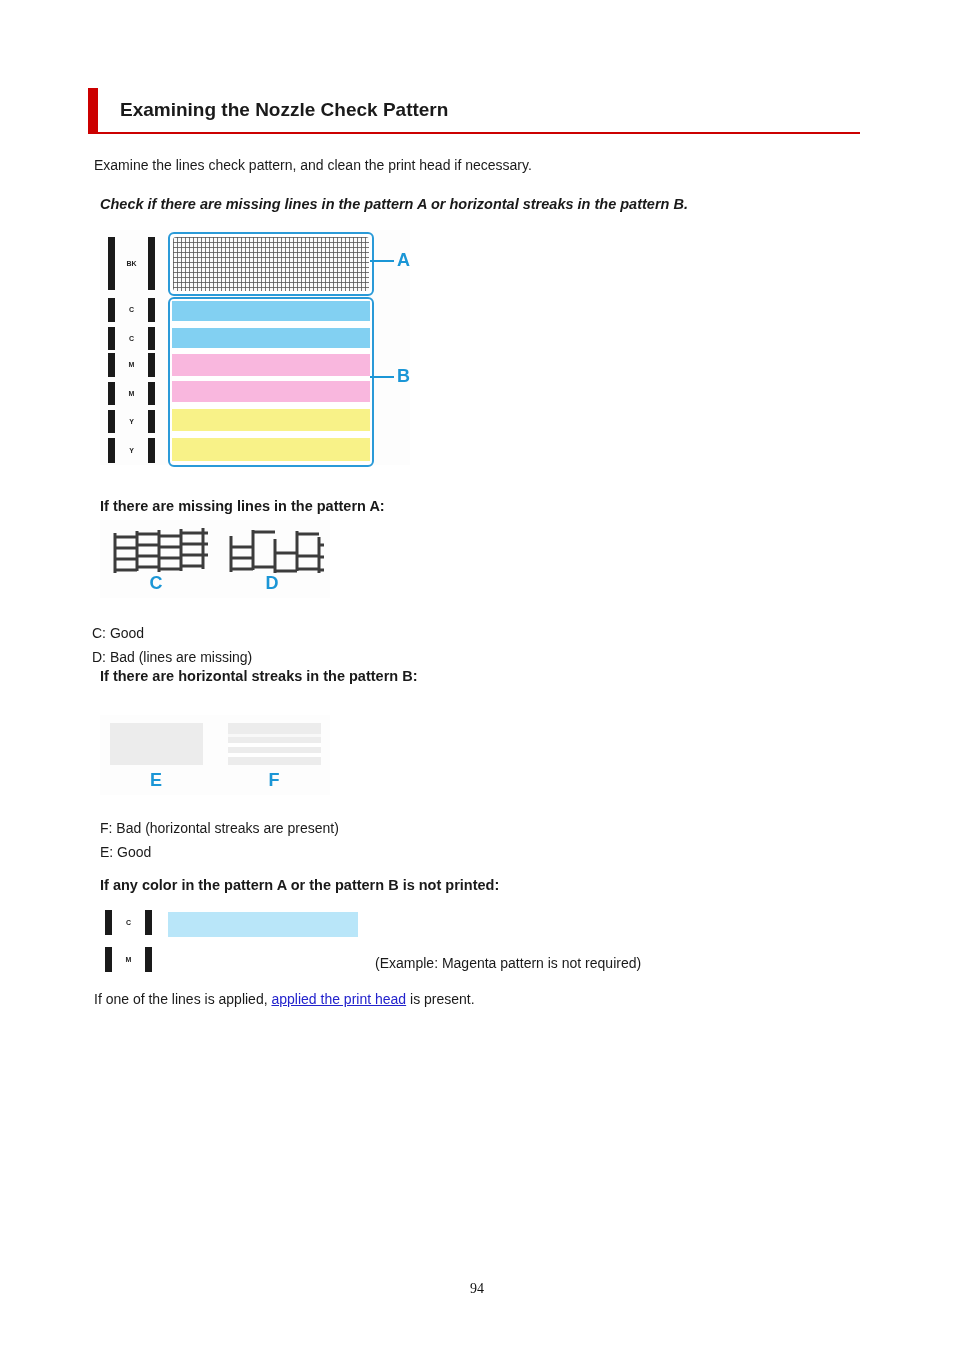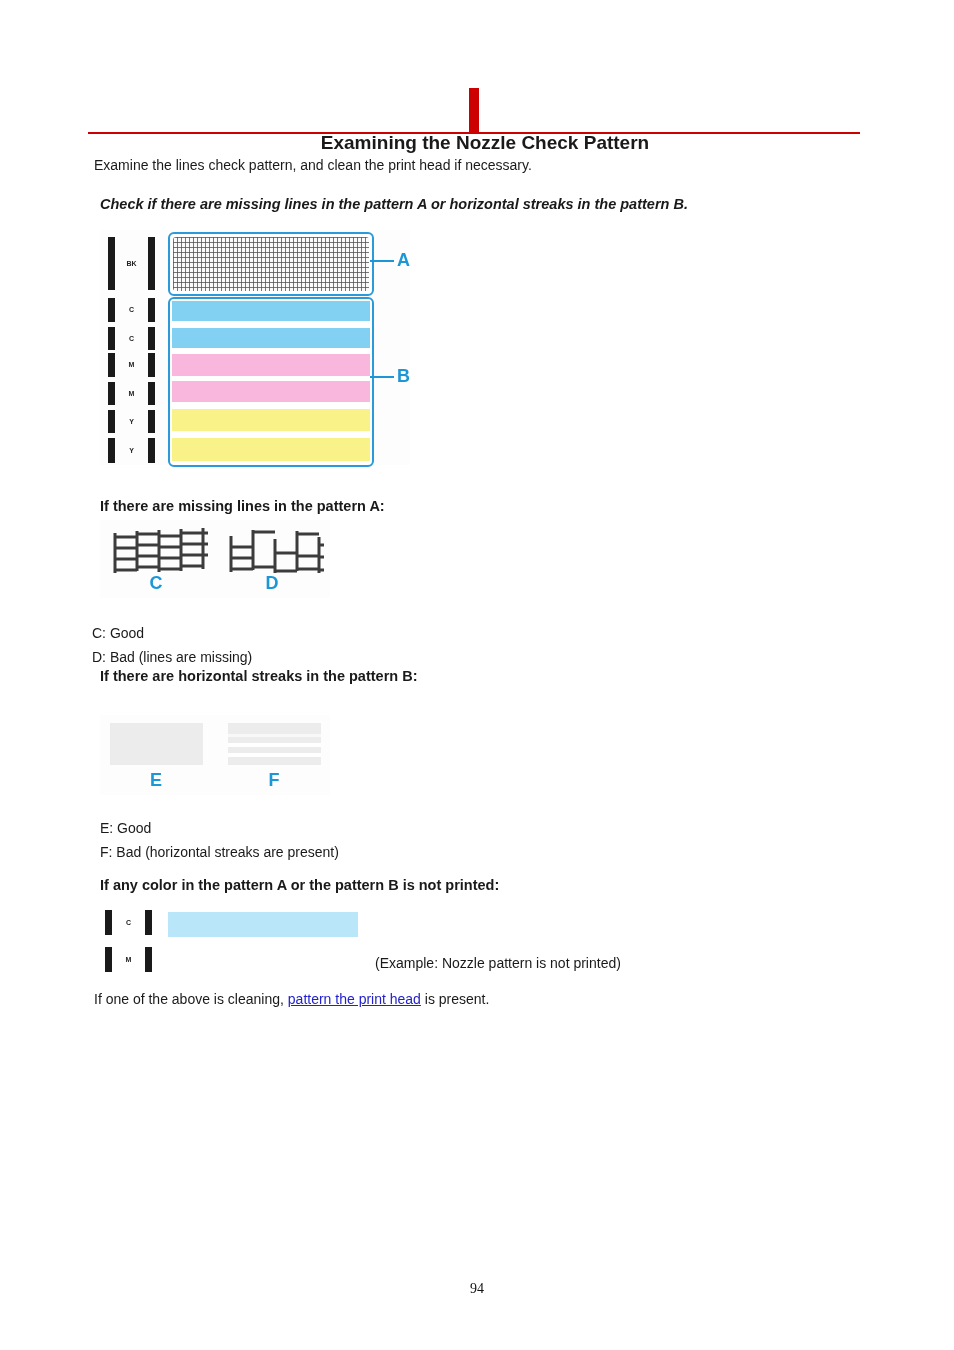--- a/index.html
+++ b/index.html
@@ -11,21 +11,21 @@
   html,body{margin:0;padding:0;}
   body{
     width:954px;height:1350px;background:#ffffff;position:relative;
     font-family:"Liberation Sans", sans-serif;color:var(--ink);
     overflow:hidden;
   }
   .abs{position:absolute;}
 
   
   #header{left:88px;top:88px;width:772px;height:44px;border-bottom:2px solid var(--red);
-          display:flex;align-items:center;flex-direction:column;}
+          display:flex;align-items:center;}
   .red-bar{width:10px;height:44px;background:var(--red);flex:none;}
   h1{font-size:19px;font-weight:bold;margin:0 0 0 22px;white-space:nowrap;}
 
   p.body{font-size:14px;line-height:20px;margin:0;}
   h2.sect{font-size:14.5px;font-weight:bold;margin:0;white-space:nowrap;}
 
   .fig{background:#fdfdfd;}
 
   
   #fig1{left:100px;top:230px;width:310px;height:235px;}
@@ -159,36 +159,36 @@
 <h2 class="sect abs" style="left:100px;top:668px;">If there are horizontal streaks in the pattern B:</h2>
 
 <div id="figEF" class="abs fig">
   <div class="gray-block" style="left:10px;"></div>
   <div id="blockF" class="gray-block" style="left:128px;"></div>
   <span class="block-letter blue-letter" style="left:46px;">E</span>
   <span class="block-letter blue-letter" style="left:164px;">F</span>
 </div>
 
 <p class="body abs" style="left:100px;top:816px;line-height:24px;">
+  <span style="display:block;">F: Bad (horizontal streaks are present)</span>
   <span style="display:block;">E: Good</span>
-  <span style="display:block;">F: Bad (horizontal streaks are present)</span>
 </p>
 
 <h2 class="sect abs" style="left:100px;top:877px;">If any color in the pattern A or the pattern B is not printed:</h2>
 
 <div id="figNC" class="abs">
   <div id="figNC-rows">
       <div class="bar" style="left: 5px; top: 5px; height: 25px; background: rgb(26, 26, 26);"></div>
       <div class="bar" style="left: 45px; top: 5px; height: 25px; background: rgb(26, 26, 26);"></div>
       <span class="bar-label" style="left: 12px; width: 33px; top: 14px;">C</span>
       <div class="cyan-band-light" style="top: 7px; background: rgb(185, 230, 249);"></div>
       <div class="bar" style="left: 5px; top: 42px; height: 25px; background: rgb(26, 26, 26);"></div>
       <div class="bar" style="left: 45px; top: 42px; height: 25px; background: rgb(26, 26, 26);"></div>
       <span class="bar-label" style="left: 12px; width: 33px; top: 51px;">M</span>
     </div>
-  <span class="nc-caption">(Example: Nozzle pattern is not printed)</span>
+  <span class="nc-caption">(Example: Magenta pattern is not required)</span>
 </div>
 
 <p class="body abs" style="left:94px;top:989px;width:760px;">
-  <span>If one of the above is cleaning, </span><a class="doclink">pattern the print head</a><span> is present.</span>
+  <span>If one of the lines is applied, </span><a class="doclink">applied the print head</a><span> is present.</span>
 </p>
 
 <div id="pagenum" class="abs">94</div>
 
 </body></html>

